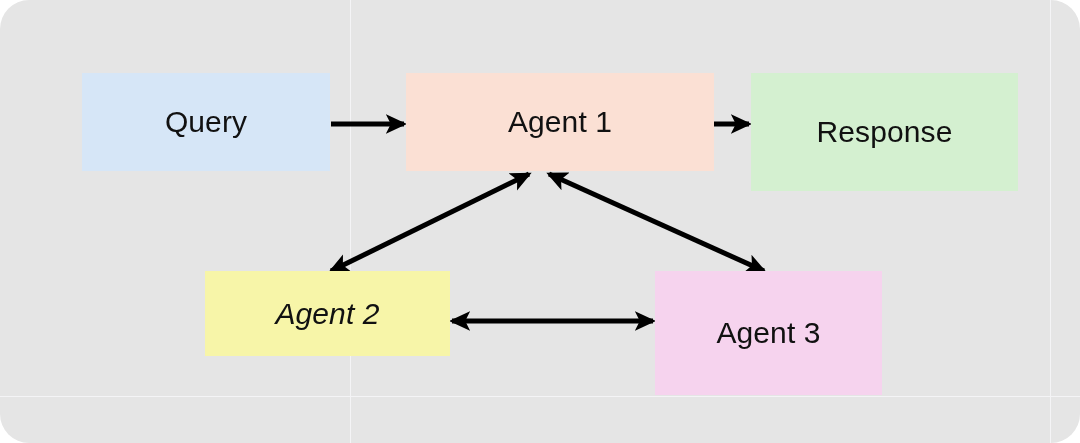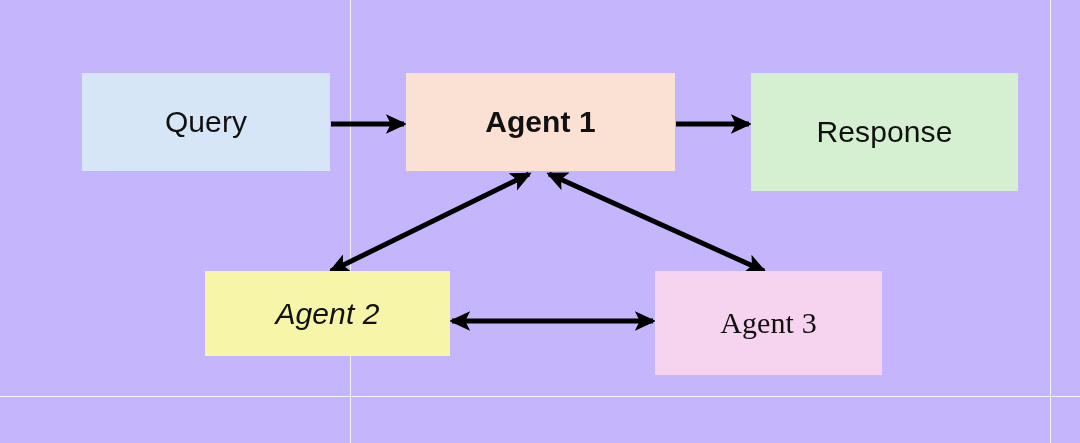--- a/index.html
+++ b/index.html
@@ -52,21 +52,21 @@
   }
   .edge-line {
     stroke: #000000;
     stroke-width: 5;
     fill: none;
   }
 </style>
 </head>
 <body>
 
-<div id="canvas" style="background: #c4b5fd;">
+<div id="canvas" style="background: #e5e5e5; border-radius: 29px;">
 
   <div class="gridline-v" style="left:350px"></div>
   <div class="gridline-v" style="left:1050px"></div>
   <div class="gridline-h" style="top:396px"></div>
 
   <svg id="edge-layer" viewBox="0 0 1080 443" xmlns="http://www.w3.org/2000/svg">
     <defs>
       <marker id="arrowend" viewBox="0 0 10 10" refX="8.6" refY="5" markerWidth="4.2" markerHeight="4.2" orient="auto-start-reverse">
         <path d="M 0 0.4 L 10 5 L 0 9.6 L 2.3 5 Z" fill="#000000"></path>
       </marker>
@@ -81,21 +81,21 @@
 
     <line class="edge-line" x1="529" y1="174" x2="331" y2="271" marker-start="url(#arrowstart)" marker-end="url(#arrowend)"></line>
 
     <line class="edge-line" x1="549" y1="174" x2="764" y2="271" marker-start="url(#arrowstart)" marker-end="url(#arrowend)"></line>
 
     <line class="edge-line" x1="452" y1="321" x2="653" y2="321" marker-start="url(#arrowstart)" marker-end="url(#arrowend)"></line>
   </svg>
 
   <div class="node" style="left: 82px; top: 73px; width: 248px; height: 98px; background: rgb(214, 230, 247);">Query</div>
 
-  <div class="node" style="left: 406px; top: 73px; width: 269px; height: 98px; background: rgb(251, 224, 212); font-weight: bold;">Agent 1</div>
+  <div class="node" style="left: 406px; top: 73px; width: 308px; height: 98px; background: rgb(251, 224, 212);">Agent 1</div>
 
   <div class="node" style="left: 751px; top: 73px; width: 267px; height: 118px; background: rgb(212, 240, 208);">Response</div>
 
   <div class="node" style="left: 205px; top: 271px; width: 245px; height: 85px; background: rgb(247, 245, 168); font-style: italic;">Agent 2</div>
 
-  <div class="node" style="left: 655px; top: 271px; width: 227px; height: 104px; background: rgb(246, 211, 238); font-family: Liberation Serif, serif;">Agent 3</div>
+  <div class="node" style="left: 655px; top: 271px; width: 227px; height: 124px; background: rgb(246, 211, 238);">Agent 3</div>
 
 </div>
 
 </body></html>

